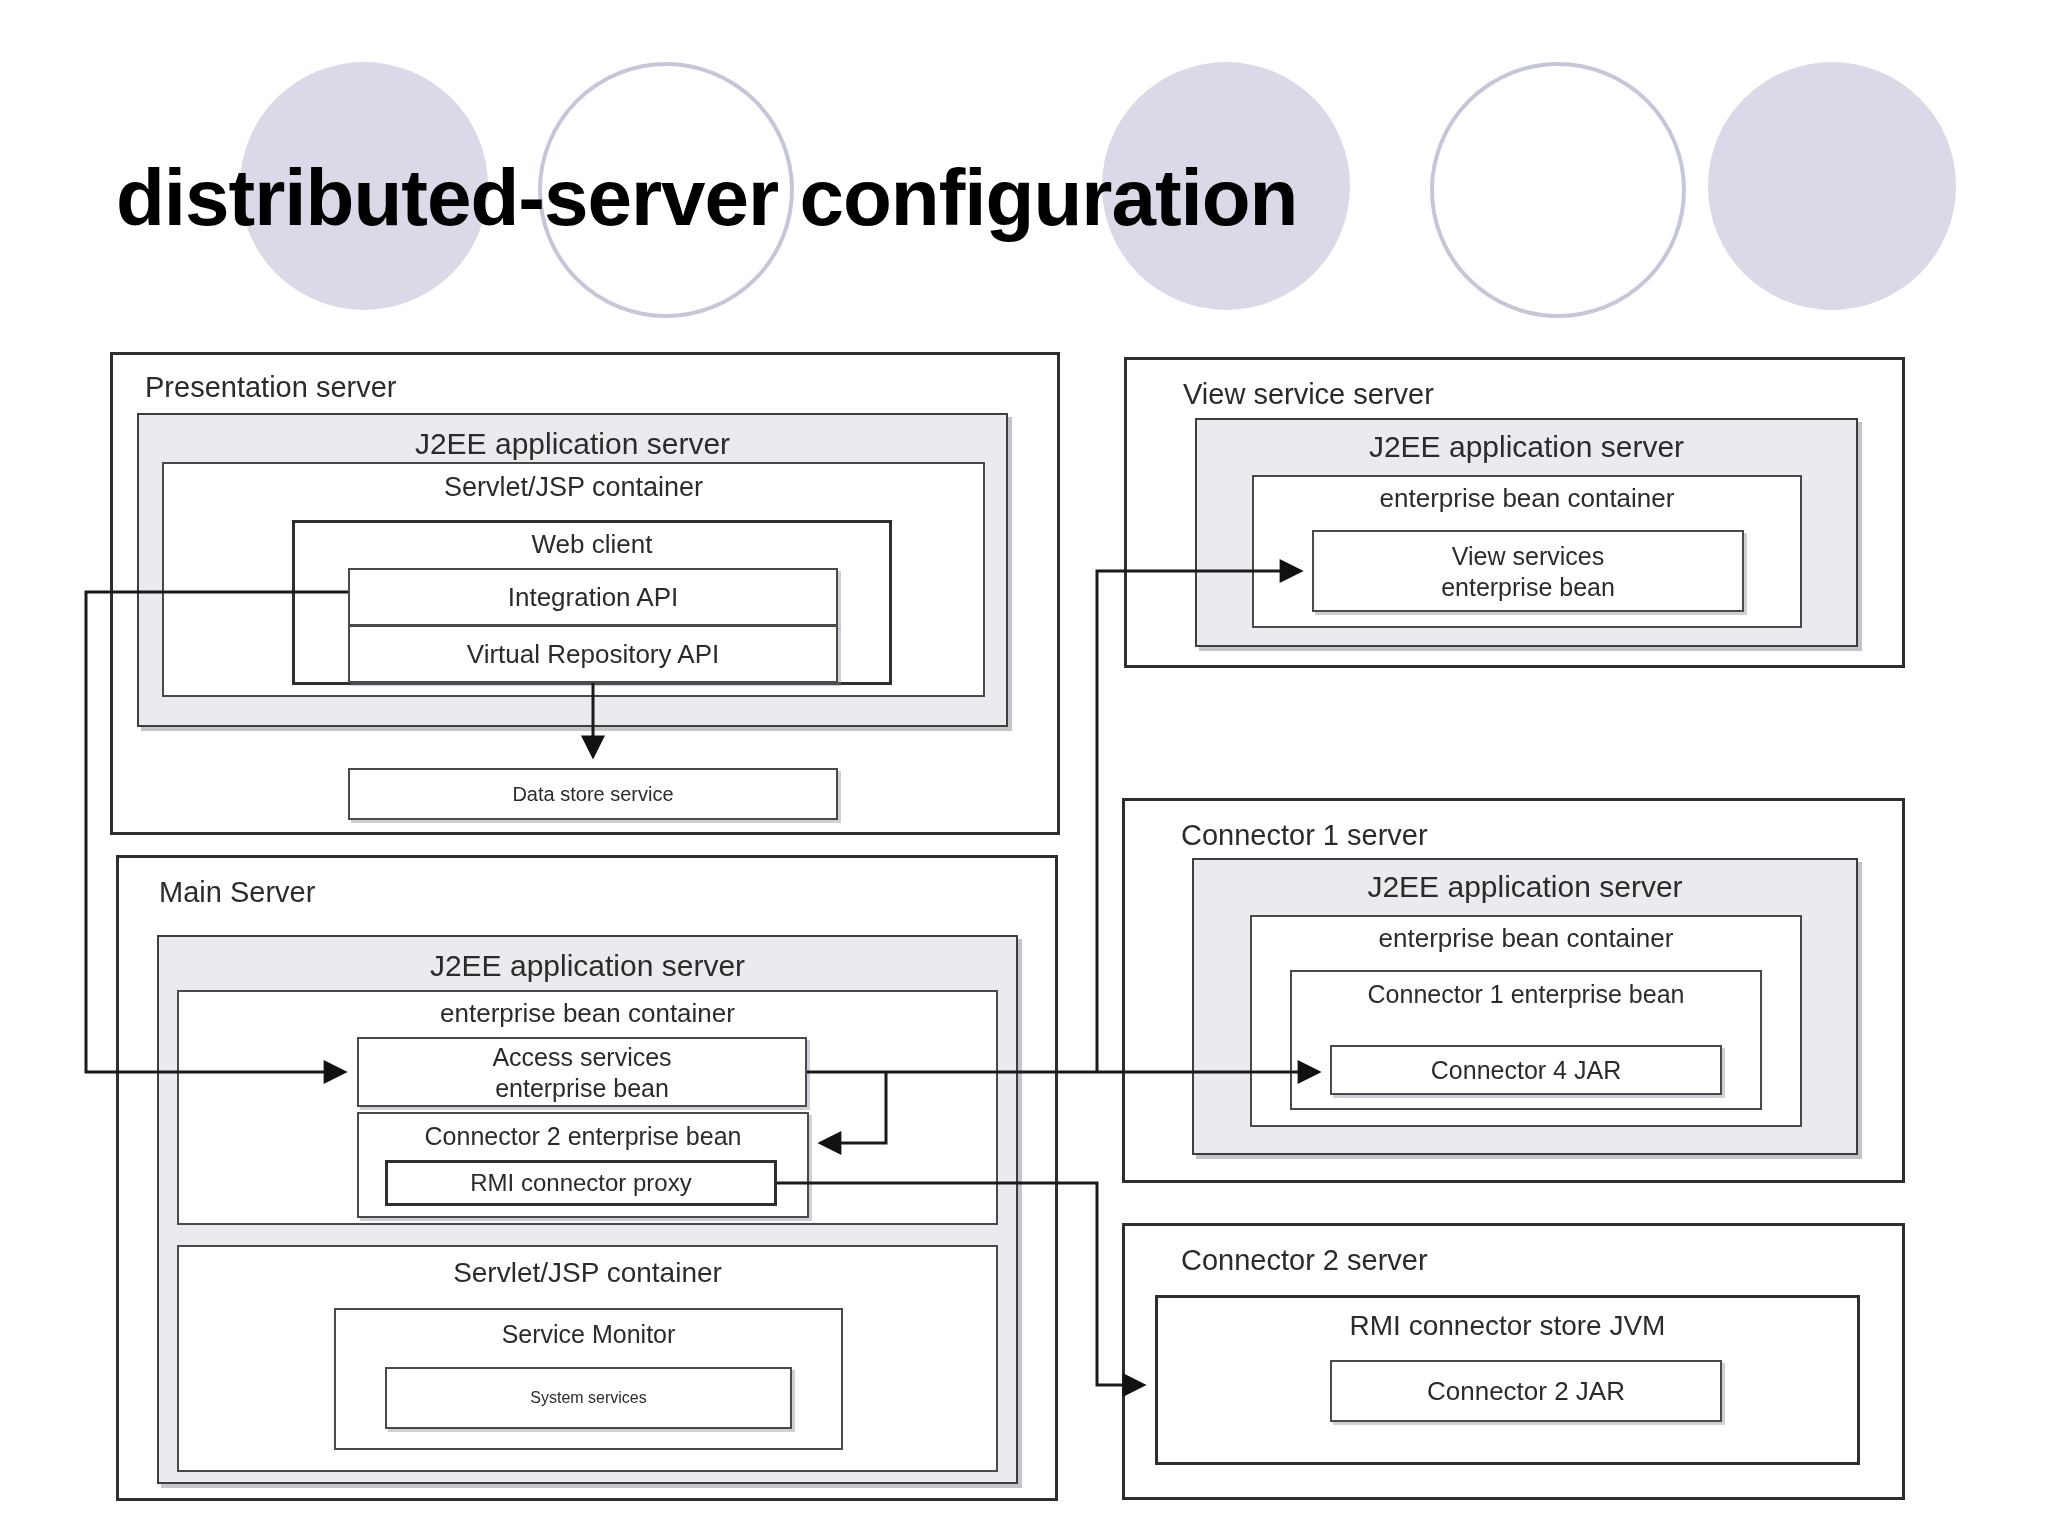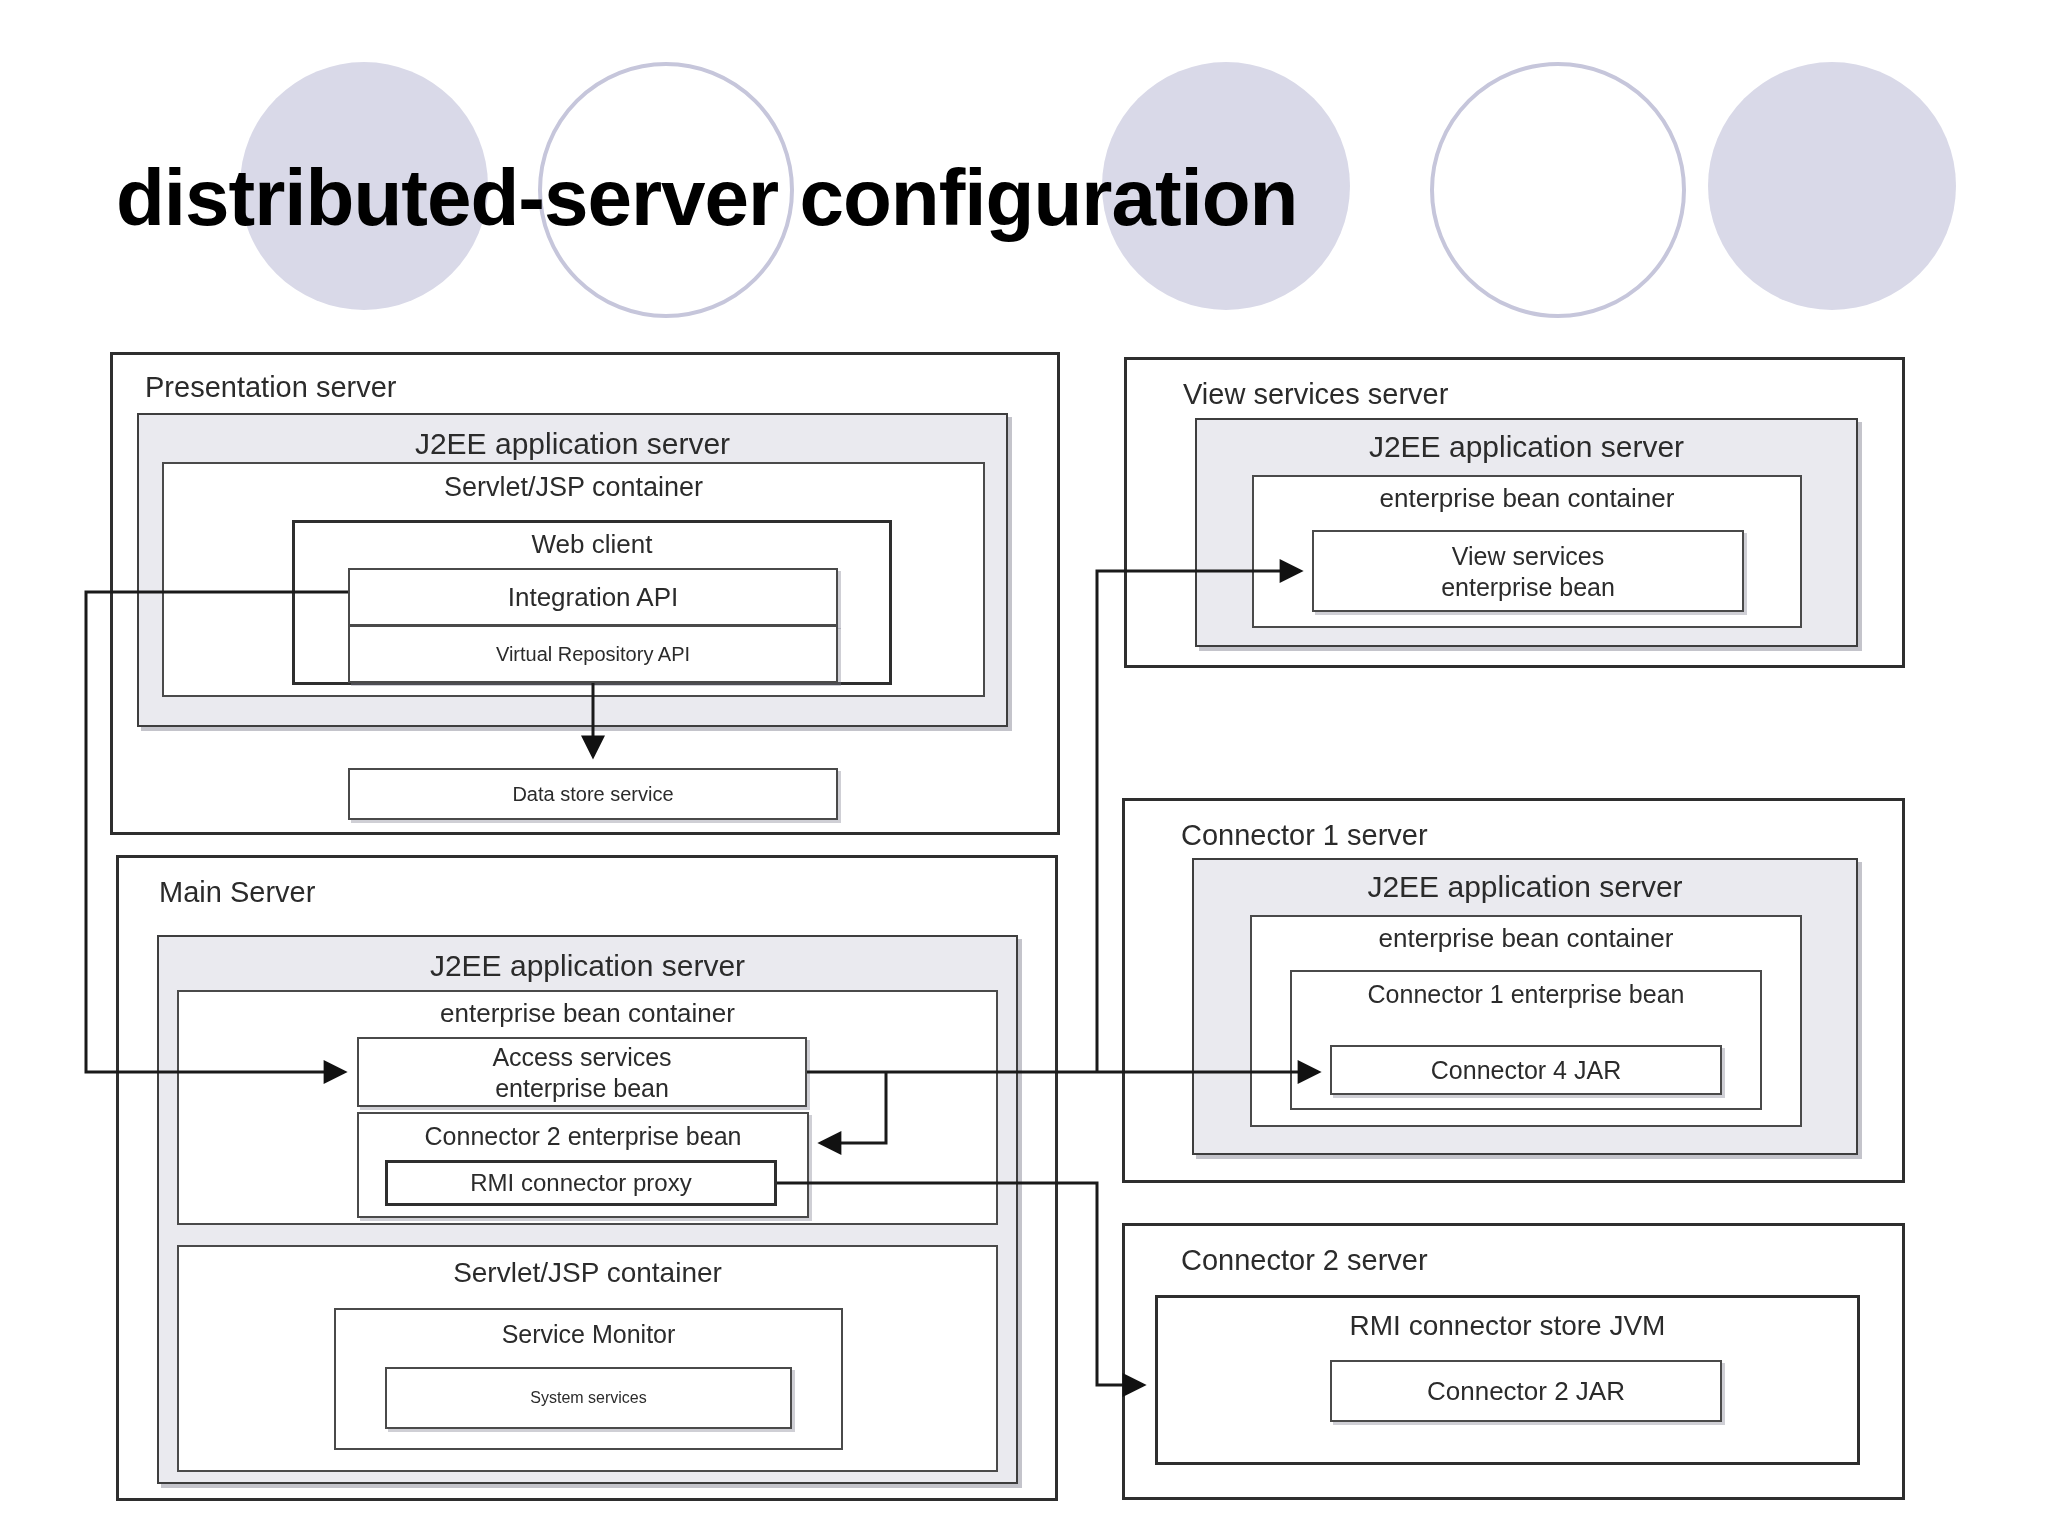--- a/index.html
+++ b/index.html
@@ -52,21 +52,21 @@
   <div class="box thin" style="left:162px;top:462px;width:823px;height:235px">
     <span class="top-lbl" style="top:8px;font-size:27px">Servlet/JSP container</span>
   </div>
   <div class="box" style="left:292px;top:520px;width:600px;height:165px;border-width:3px">
     <span class="top-lbl" style="top:6px;font-size:26px">Web client</span>
   </div>
   <div class="box thin shadow" style="left:348px;top:568px;width:490px;height:58px">
     <span class="center-lbl" style="font-size:26px">Integration API</span>
   </div>
   <div class="box thin shadow" style="left:348px;top:625px;width:490px;height:58px">
-    <span class="center-lbl" style="font-size:20px">Virtual Repository API</span>
+    <span class="center-lbl" style="font-size:26px">Virtual Repository API</span>
   </div>
   <div class="box thin shadow" style="left:348px;top:768px;width:490px;height:52px">
     <span class="center-lbl" style="font-size:20px">Data store service</span>
   </div>
 
   <div class="box" style="left:116px;top:855px;width:942px;height:646px">
     <span class="corner-lbl" style="left:40px;top:18px">Main Server</span>
   </div>
   <div class="box gray" style="left:157px;top:935px;width:861px;height:549px">
     <span class="top-lbl" style="top:12px;font-size:30px">J2EE application server</span>
@@ -90,21 +90,21 @@
     <span class="top-lbl" style="top:10px;font-size:28px">Servlet/JSP container</span>
   </div>
   <div class="box thin" style="left:334px;top:1308px;width:509px;height:142px">
     <span class="top-lbl" style="top:10px;font-size:25px">Service Monitor</span>
   </div>
   <div class="box thin shadow" style="left:385px;top:1367px;width:407px;height:62px">
     <span class="center-lbl" style="font-size:16px">System services</span>
   </div>
 
   <div class="box" style="left:1124px;top:357px;width:781px;height:311px">
-    <span class="corner-lbl" style="left:56px;top:18px">View services server</span>
+    <span class="corner-lbl" style="left:56px;top:18px">View service server</span>
   </div>
   <div class="box gray" style="left:1195px;top:418px;width:663px;height:229px">
     <span class="top-lbl" style="top:10px;font-size:30px">J2EE application server</span>
   </div>
   <div class="box thin" style="left:1252px;top:475px;width:550px;height:153px">
     <span class="top-lbl" style="top:6px;font-size:26px">enterprise bean container</span>
   </div>
   <div class="box thin shadow" style="left:1312px;top:530px;width:432px;height:82px">
     <span class="two-line" style="font-size:25px">
       <span class="lbl">View services</span>

